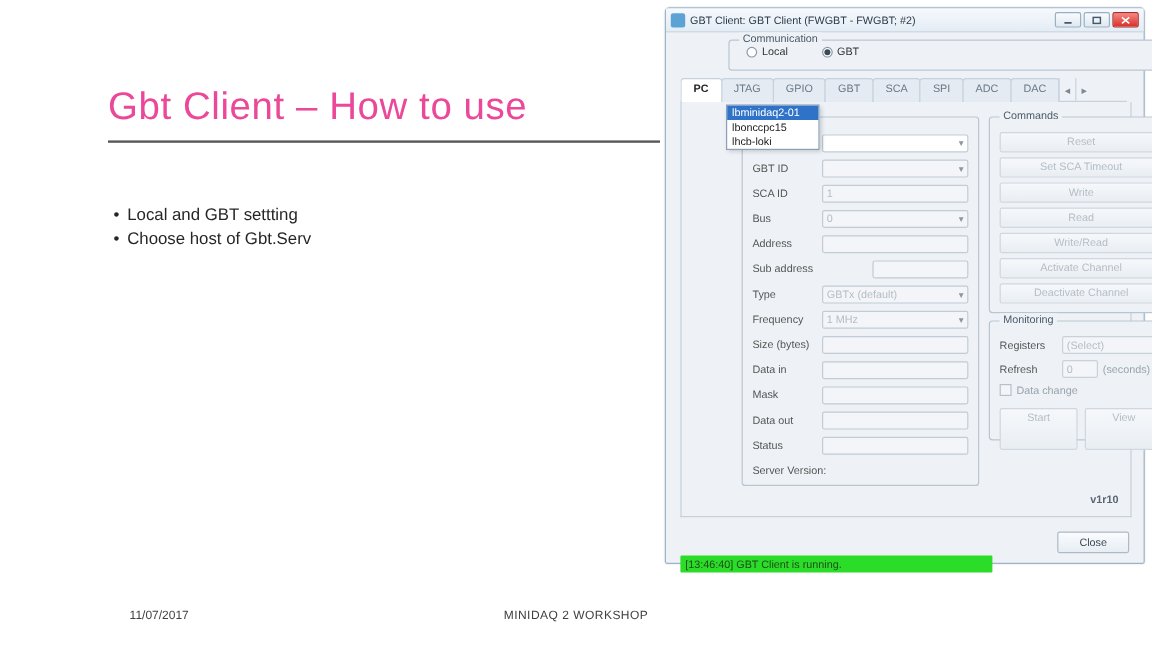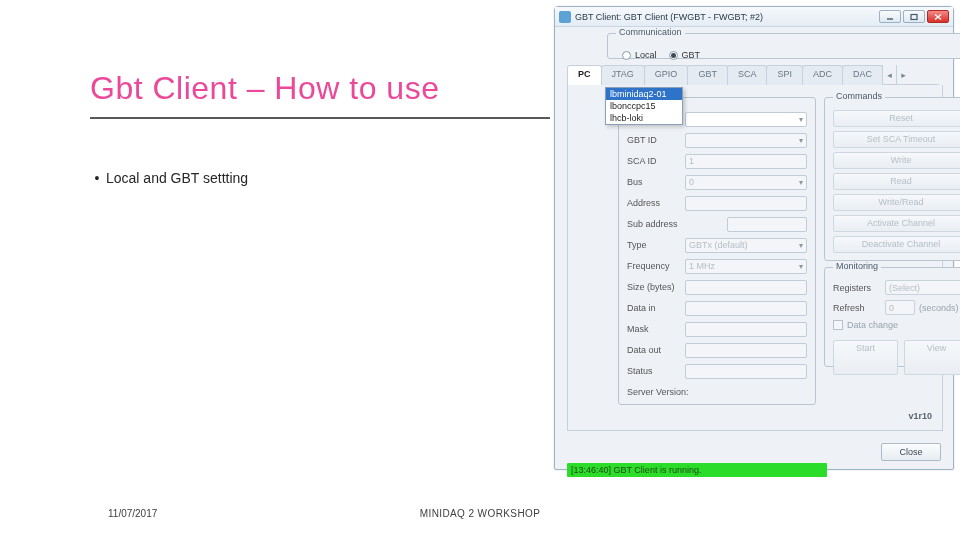--- a/index.html
+++ b/index.html
@@ -23,21 +23,21 @@
   .titlebar .wtitle { flex: 1; font-size: 9px; color: #2a3a49; }
   .wbtns { display: flex; gap: 2px; }
   .wbtn { width: 22px; height: 13px; border: 1px solid #9bb0c2; border-radius: 2px; background: linear-gradient(#f8fbfe,#dfe9f2); display:flex; align-items:center; justify-content:center; }
   .wbtn.close { background: linear-gradient(#f58a86,#d9302a); border-color:#b02a24; color:#fff; }
   .wbtn svg { display:block; }
   .grp { position: absolute; border: 1px solid #b9c6d2; border-radius: 3px; background: #eef2f6; margin-left: 42px; }
   .grp > .cap { position: absolute; top: -7px; left: 8px; background: #eef2f6; padding: 0 3px; font-size: 9px; color: #4a5a69; }
 
   
   .comm { left: 10px; top: 26px; width: 380px; height: 26px; }
-  .comm .radios { position:absolute; left: 14px; top: 16px; display:flex; gap: 12px; }
+  .comm .radios { position:absolute; left: 14px; top: 4px; display:flex; gap: 28px; }
   .radio { display:flex; align-items:center; gap:4px; }
   .radio .dot { width:9px; height:9px; border:1px solid #8a9aa8; border-radius:50%; background:#fff; display:flex; align-items:center; justify-content:center; }
   .radio.sel .dot::after { content:""; width:5px; height:5px; background:#3a4a57; border-radius:50%; }
 
   
   .tabs { position:absolute; left:12px; top:58px; width: 372px; height: 20px; display:flex; border-bottom:1px solid #c5d1dc; }
   .tab { flex: 0 0 auto; height:20px; padding: 3px 10px 0 10px; border:1px solid #c5d1dc; border-bottom:none; margin-right:-1px; background:#e4ebf2; color:#6a7784; border-radius:3px 3px 0 0; white-space: nowrap; }
   .tab.active { background:#fff; color:#222; font-weight:600; position:relative; z-index:2; }
   .tab-nav { flex:0 0 14px; display:flex; align-items:center; justify-content:center; color:#7a8896; border-left:1px solid #c5d1dc; }
   .tab-body { position:absolute; left:12px; top:78px; width:376px; height:346px; background:#eef2f6; border:1px solid #c5d1dc; border-top:none; }
@@ -75,20 +75,21 @@
 </head>
 <body>
 
 <div class="slide">
   <div class="title-wrap">
     <div class="title">Gbt Client – How to use</div>
     <div class="title-underline"></div>
   </div>
   <ul class="bullets">
     <li>Local and GBT settting</li>
+    <li>Choose host of Gbt.Serv</li>
   </ul>
   <div class="footer">
     <div class="footer-date">11/07/2017</div>
     <div class="footer-center">MINIDAQ 2 WORKSHOP</div>
   </div>
 
   <div class="win">
     <div class="titlebar">
       <div class="appicon"></div>
       <div class="wtitle">GBT Client: GBT Client (FWGBT - FWGBT; #2)</div>

